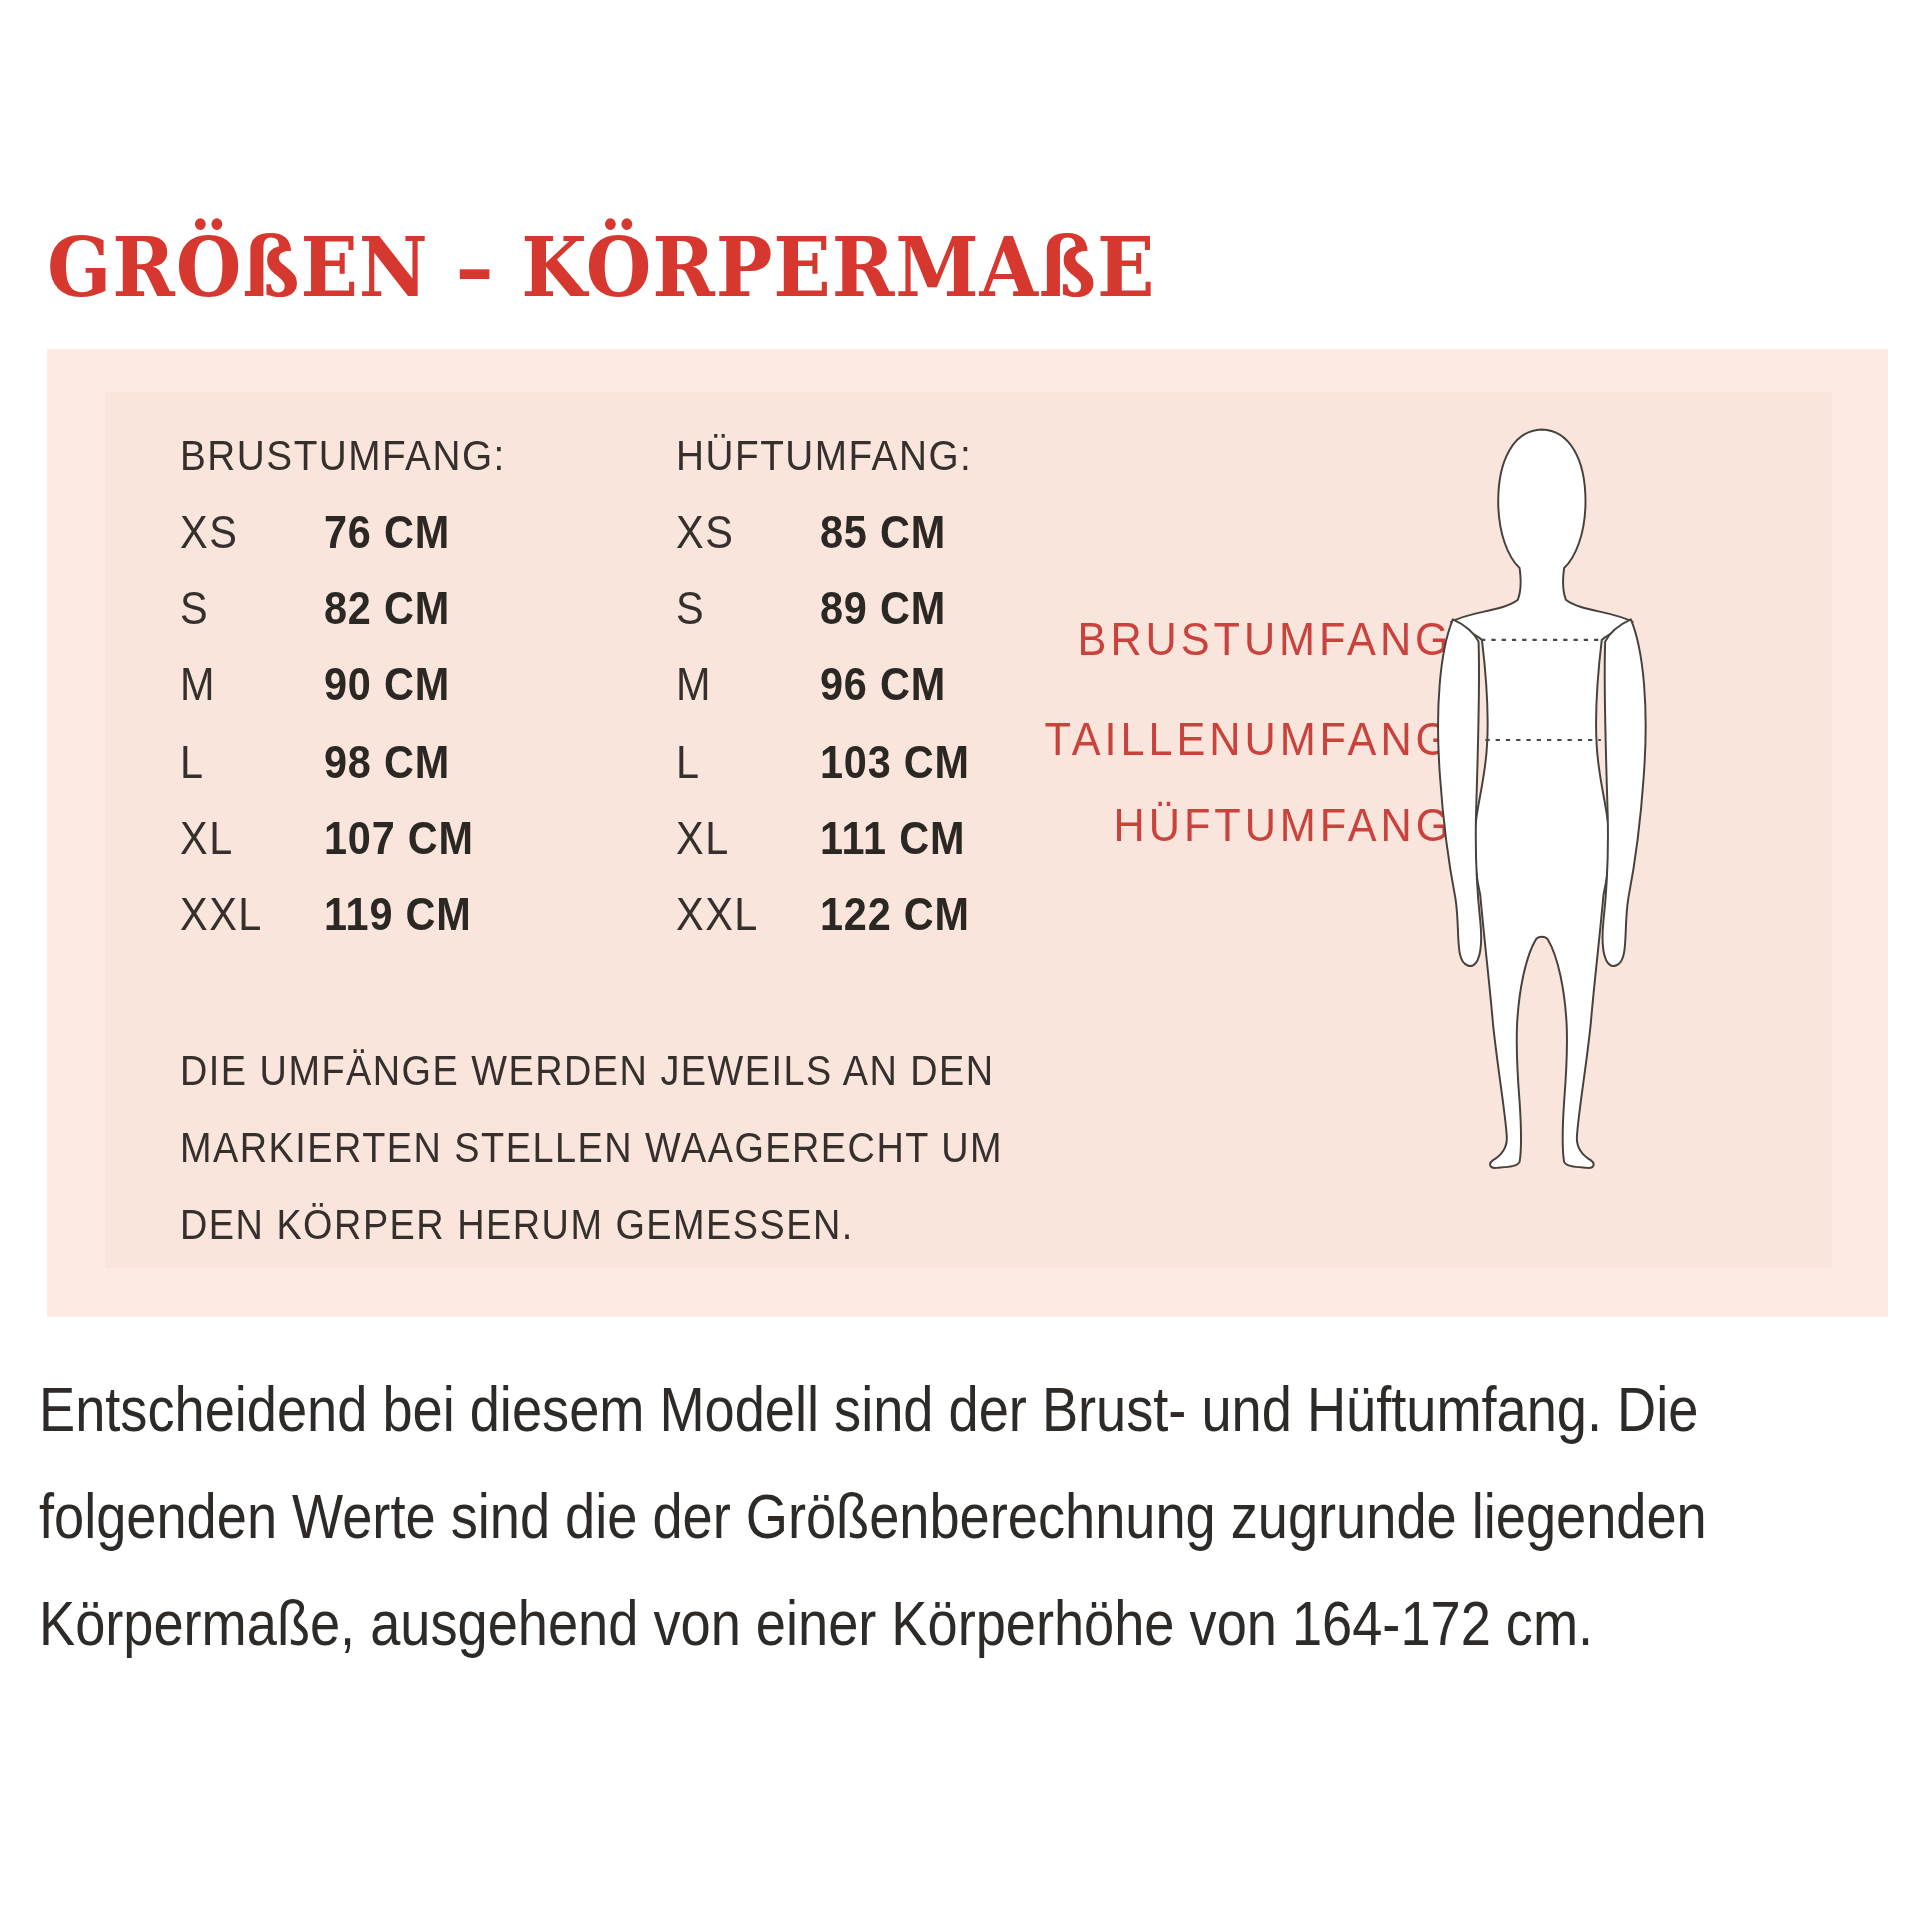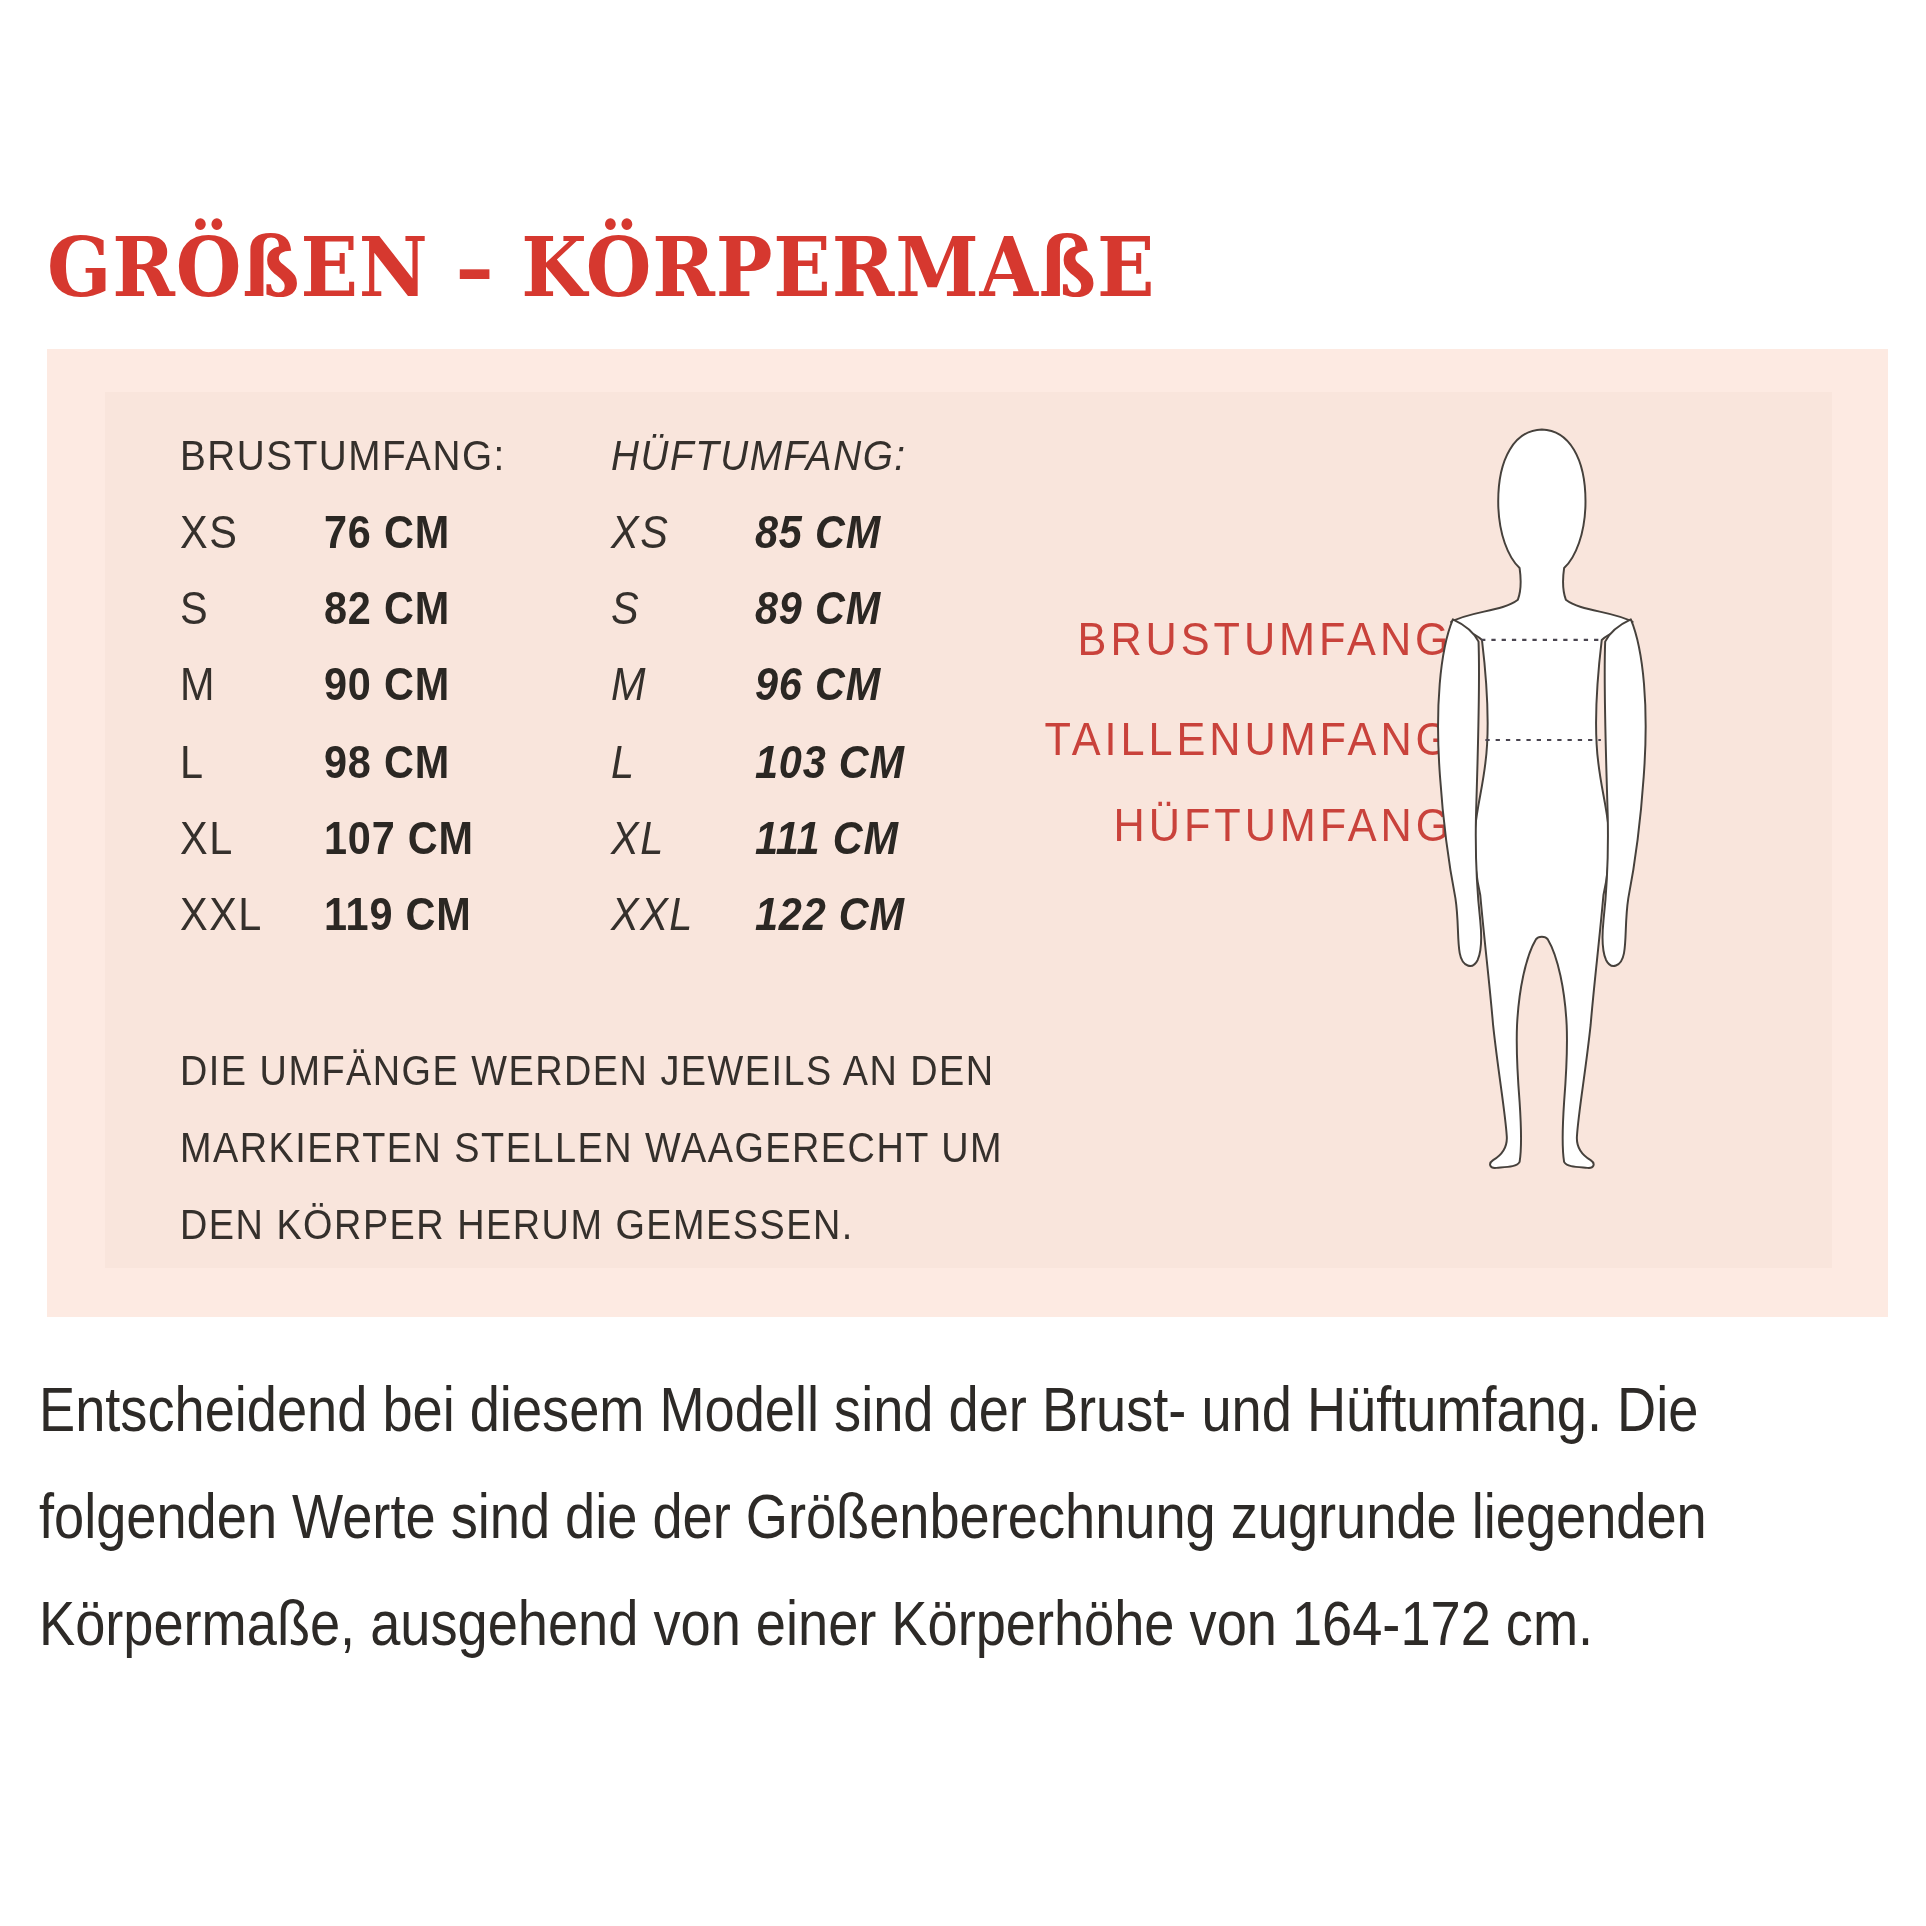--- a/index.html
+++ b/index.html
@@ -11,21 +11,21 @@
     position:absolute;left:47px;top:219px;
     font-family:"DejaVu Serif",serif;font-weight:700;font-size:82px;
     color:#D6382F;letter-spacing:0.9px;white-space:nowrap;
     transform:scaleX(0.92);transform-origin:0 0;
   }
   .panel-outer{position:absolute;left:47px;top:349px;width:1841px;height:968px;background:#FDEAE2;}
   .panel-inner{position:absolute;left:105px;top:392px;width:1727px;height:876px;background:#F9E5DC;}
 
   .size-table{position:absolute;top:0;width:445px;height:1027px;text-align:center;}
   .size-table.t1{left:180px;}
-  .size-table.t2{left:611px;font-style:italic;}
+  .size-table.t2{left:676px;}
   .tbl-header{
     position:absolute;left:0;top:431px;font-size:43px;font-weight:400;
     color:#35302C;letter-spacing:1.7px;white-space:nowrap;
     transform:scaleX(0.9);transform-origin:0 0;
   }
   .trow{position:absolute;left:0;width:445px;height:60px;}
   .trow.r0{top:505px}.trow.r1{top:581px}.trow.r2{top:657px}
   .trow.r3{top:735px}.trow.r4{top:811px}.trow.r5{top:887px}
   .cell-size{
     position:absolute;left:0;top:0;font-size:46px;font-weight:400;color:#35302C;

